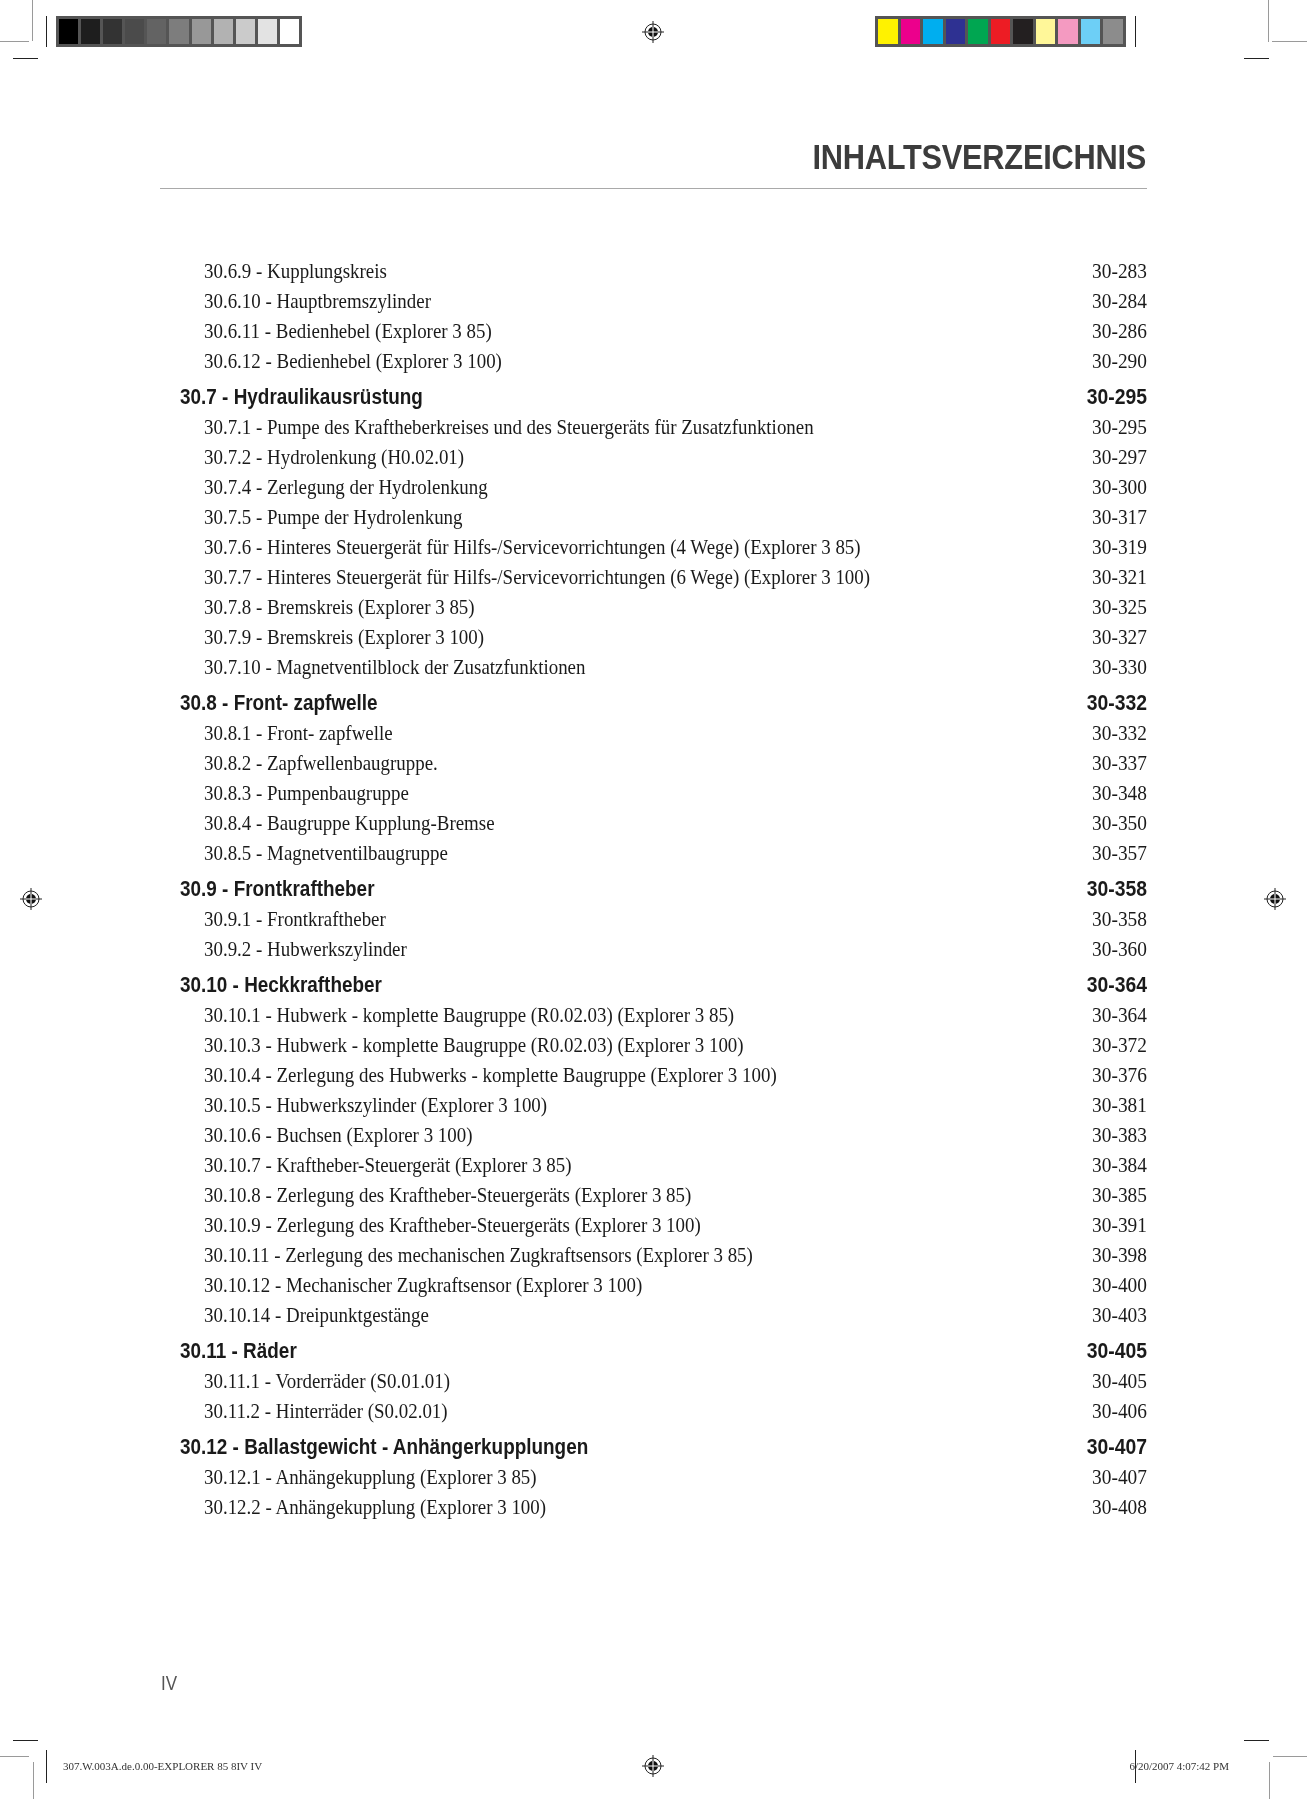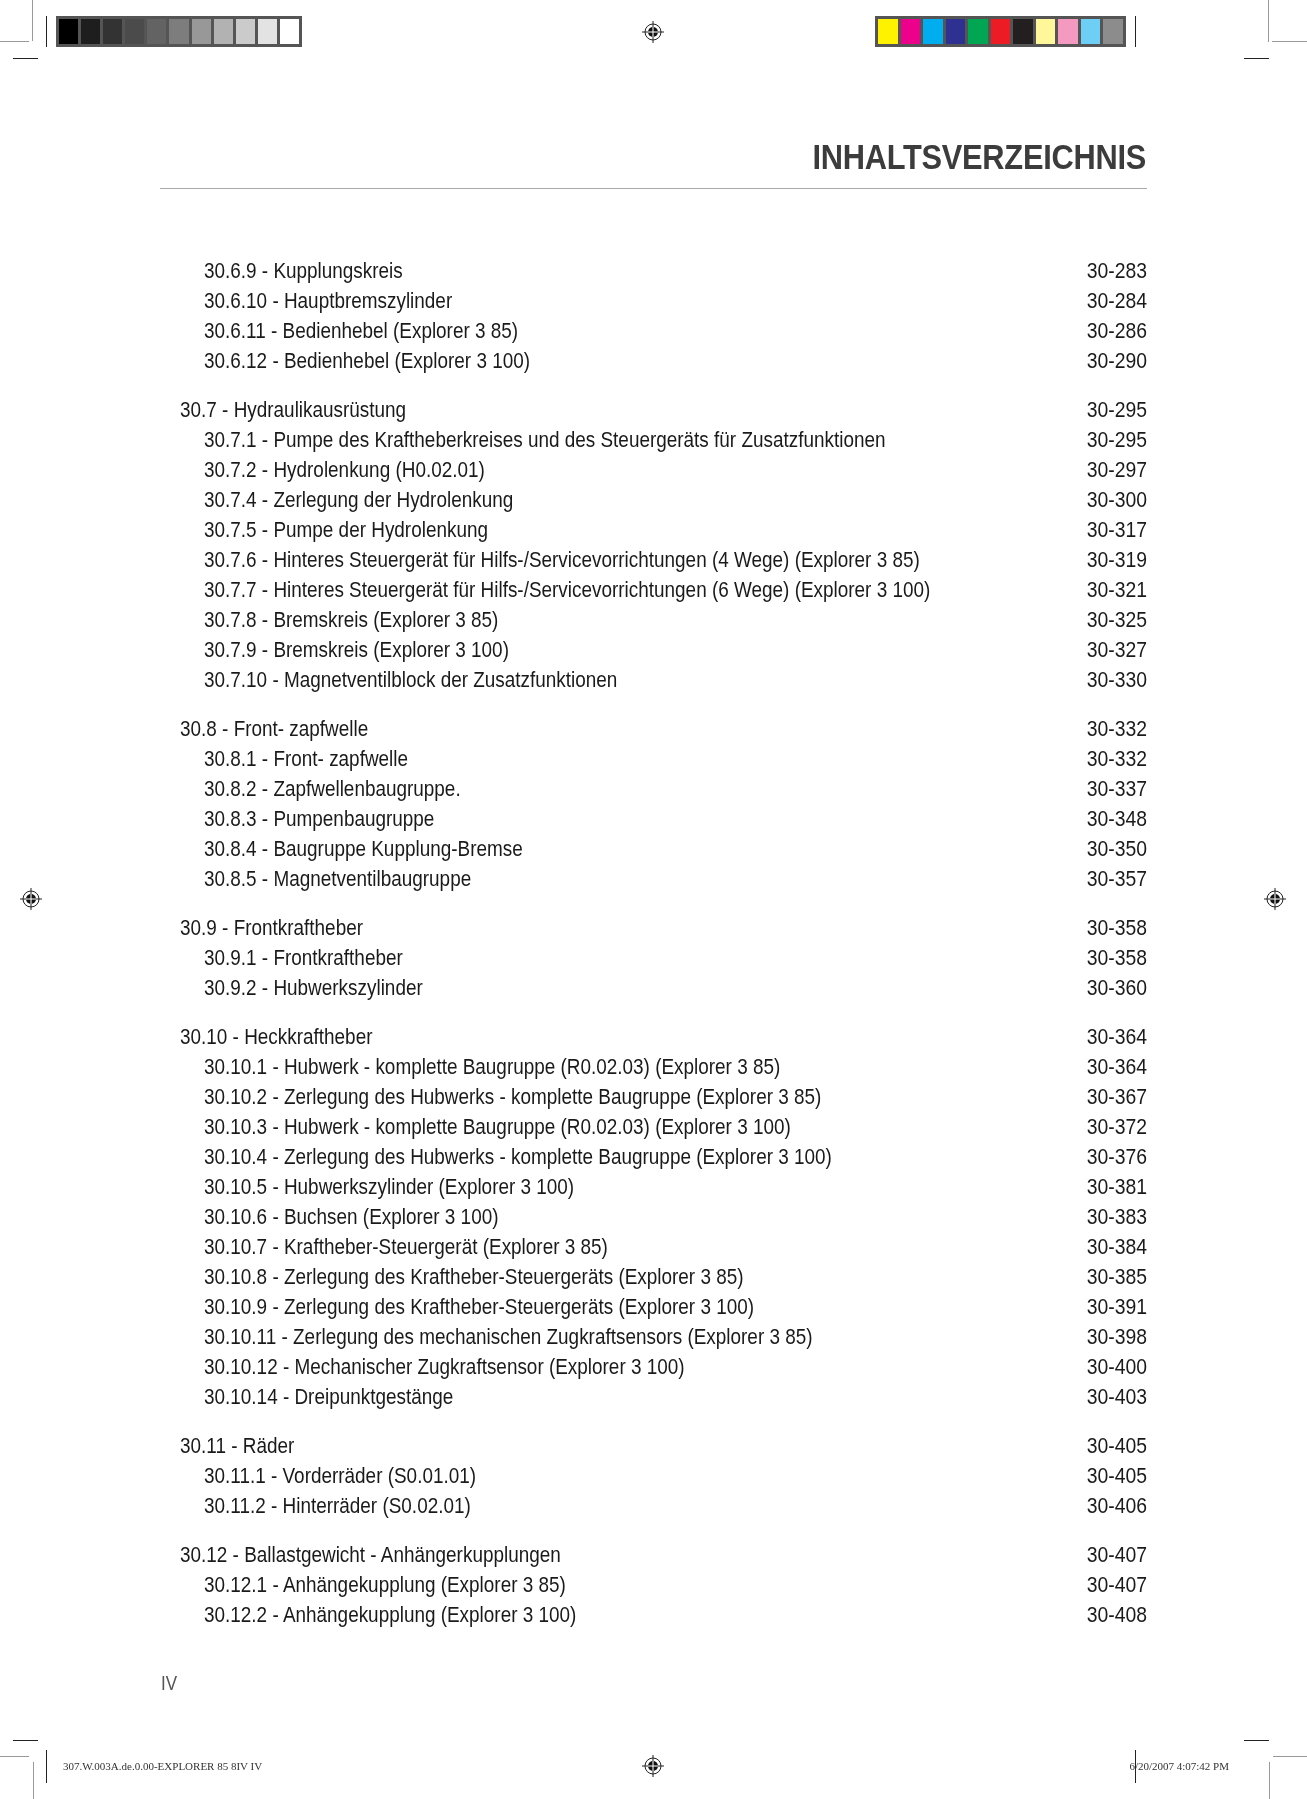--- a/index.html
+++ b/index.html
@@ -15,22 +15,22 @@
   .gray-bar { left: 56px; width: 246px; }
   .color-bar { left: 875px; width: 251px; }
 
   .reg-mark { position: absolute; width: 22px; height: 22px; }
 
   .title { position: absolute; right: 161px; top: 137px; font-size: 35px; font-weight: bold; color: #3c3c3c; letter-spacing: -0.3px; transform: scaleX(0.88); transform-origin: right center; }
   .title-rule { position: absolute; left: 160px; width: 987px; top: 188px; height: 1px; background: #a9a9a9; }
 
   .toc { position: absolute; left: 160px; width: 987px; top: 256px; }
   .row { position: relative; height: 30px; font-size: 21.5px; line-height: 30px; white-space: nowrap; }
-  .row.lvl2 { height: 30px; }
-  .row.lvl1 { margin-top: 19px; }
+  .row.lvl2 { height: 30px; font-family: Liberation Serif, serif; }
+  .row.lvl1 { margin-top: 6px; font-weight: bold; }
   .row .label { position: absolute; left: 0; display: inline-block; transform: scaleX(0.88); transform-origin: left center; }
   .row.lvl2 .label { left: 44px; }
   .row.lvl1 .label { left: 20px; }
   .row .page { position: absolute; right: 0; transform: scaleX(0.9); transform-origin: right center; }
 
   .page-num { position: absolute; left: 161px; top: 1672px; font-size: 20px; color: #555; transform: scaleX(0.85); transform-origin: left center; }
 
   .slug { position: absolute; top: 1760px; font-family: "Liberation Serif", serif; font-size: 11px; color: #333; }
   .slug-left { left: 63px; }
   .slug-right { right: 78px; }
@@ -216,24 +216,20 @@
     </div>
     <div class="row lvl1">
       <span class="label">30.10 - Heckkraftheber</span>
       <span class="page">30-364</span>
     </div>
     <div class="row lvl2">
       <span class="label">30.10.1 - Hubwerk - komplette Baugruppe (R0.02.03) (Explorer 3 85)</span>
       <span class="page">30-364</span>
     </div>
     <div class="row lvl2">
-      <span class="label">30.10.2 - Zerlegung des Hubwerks - komplette Baugruppe (Explorer 3 85)</span>
-      <span class="page">30-367</span>
-    </div>
-    <div class="row lvl2">
       <span class="label">30.10.3 - Hubwerk - komplette Baugruppe (R0.02.03) (Explorer 3 100)</span>
       <span class="page">30-372</span>
     </div>
     <div class="row lvl2">
       <span class="label">30.10.4 - Zerlegung des Hubwerks - komplette Baugruppe (Explorer 3 100)</span>
       <span class="page">30-376</span>
     </div>
     <div class="row lvl2">
       <span class="label">30.10.5 - Hubwerkszylinder (Explorer 3 100)</span>
       <span class="page">30-381</span>

